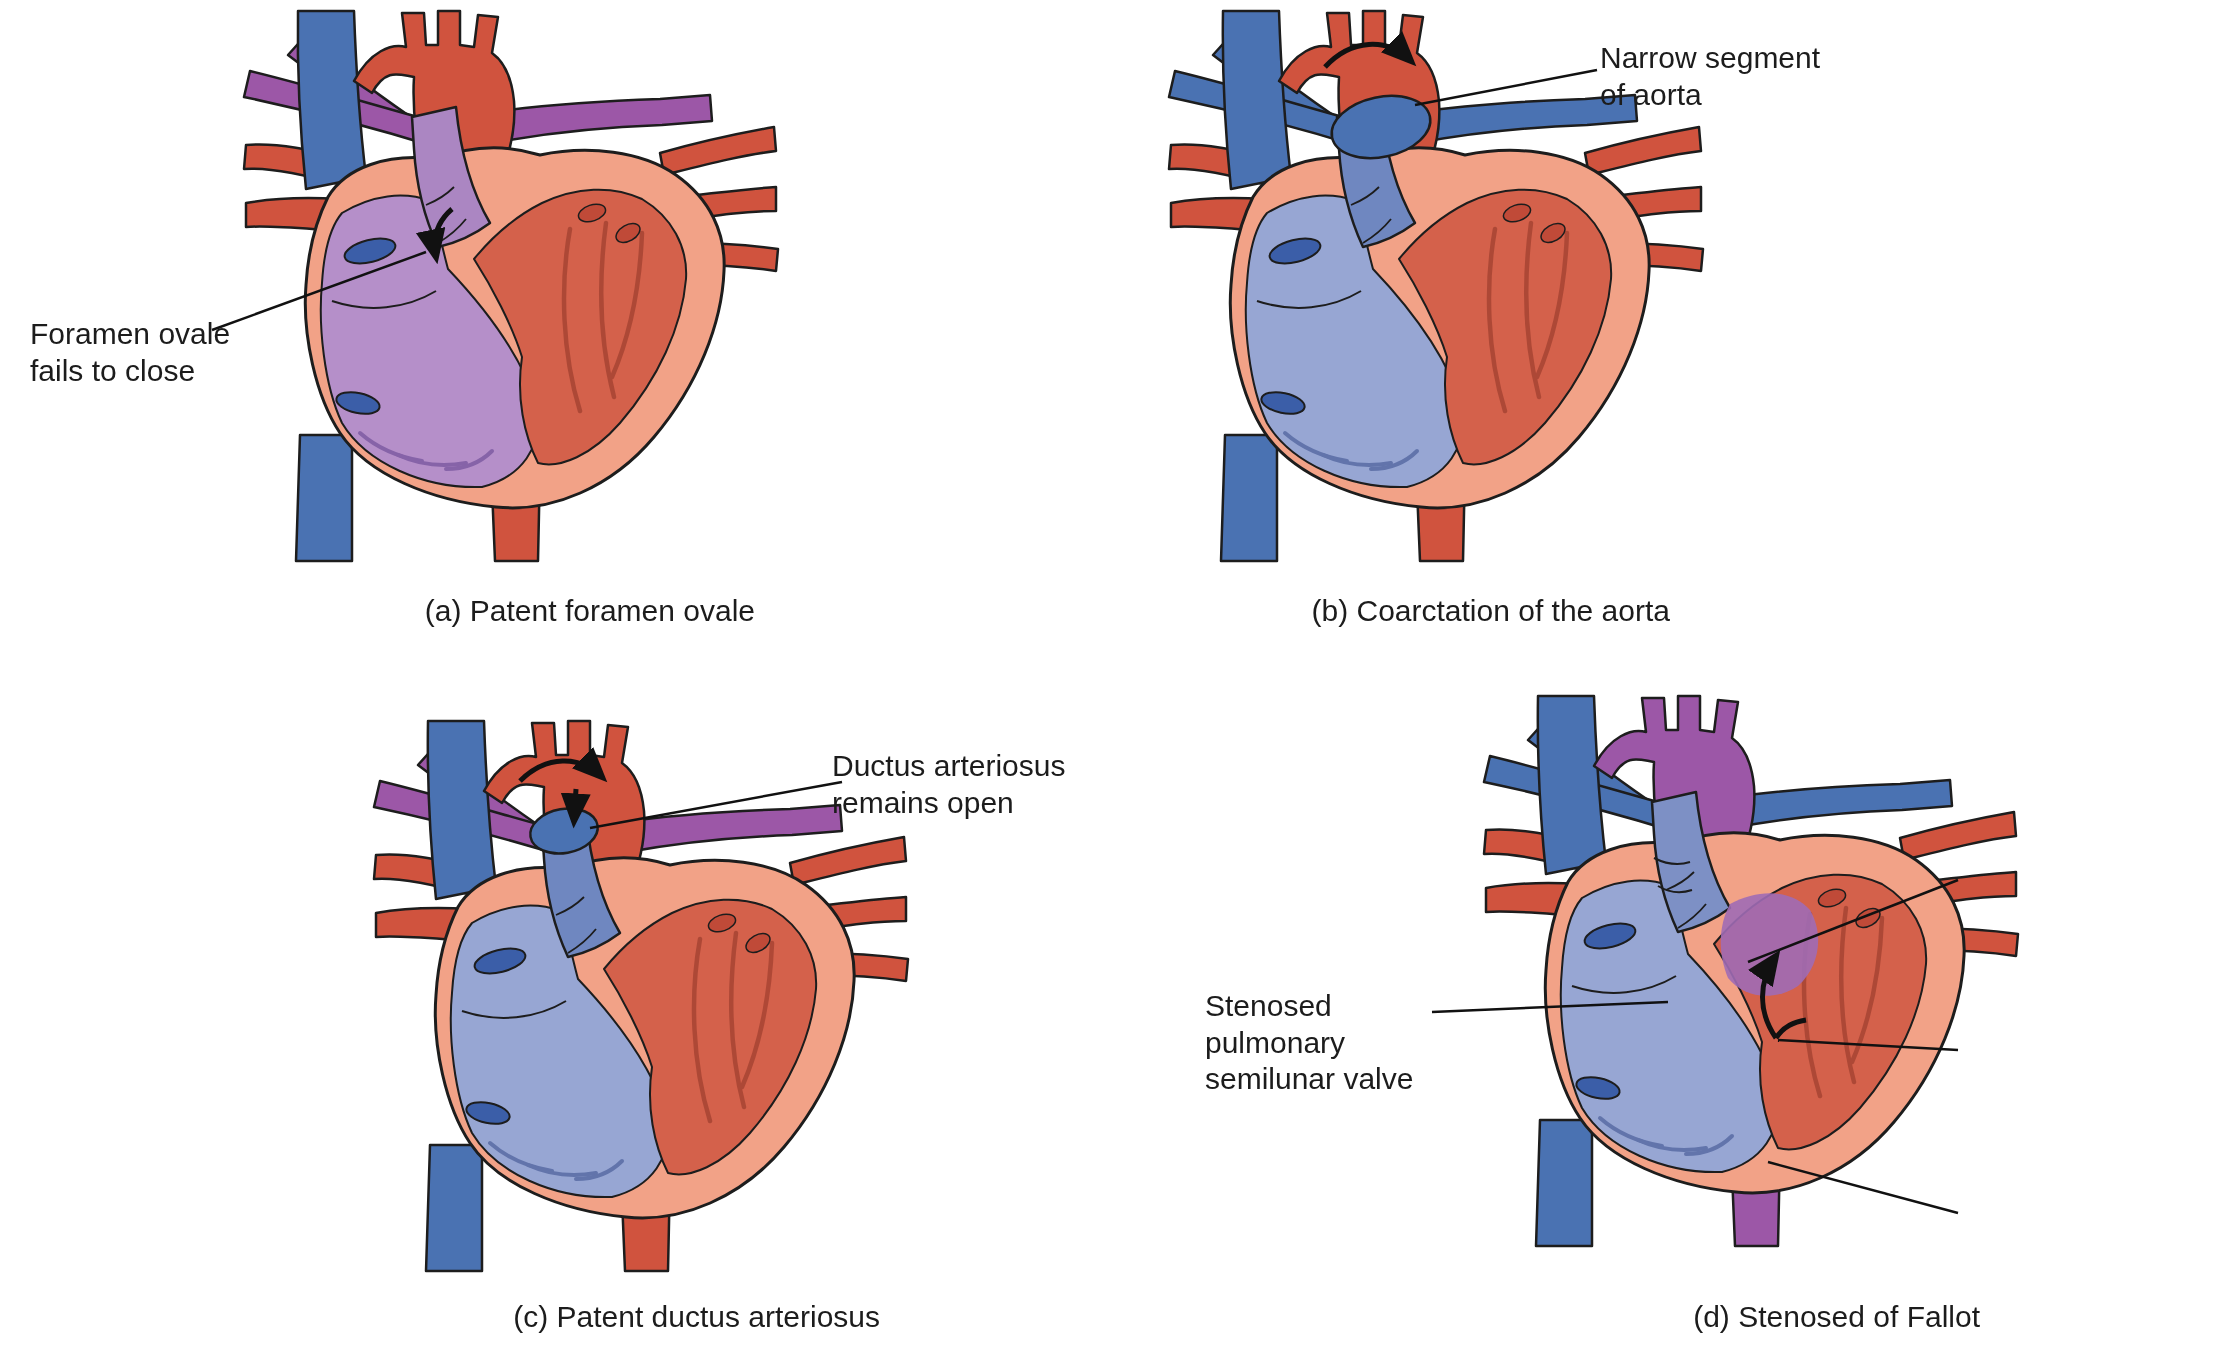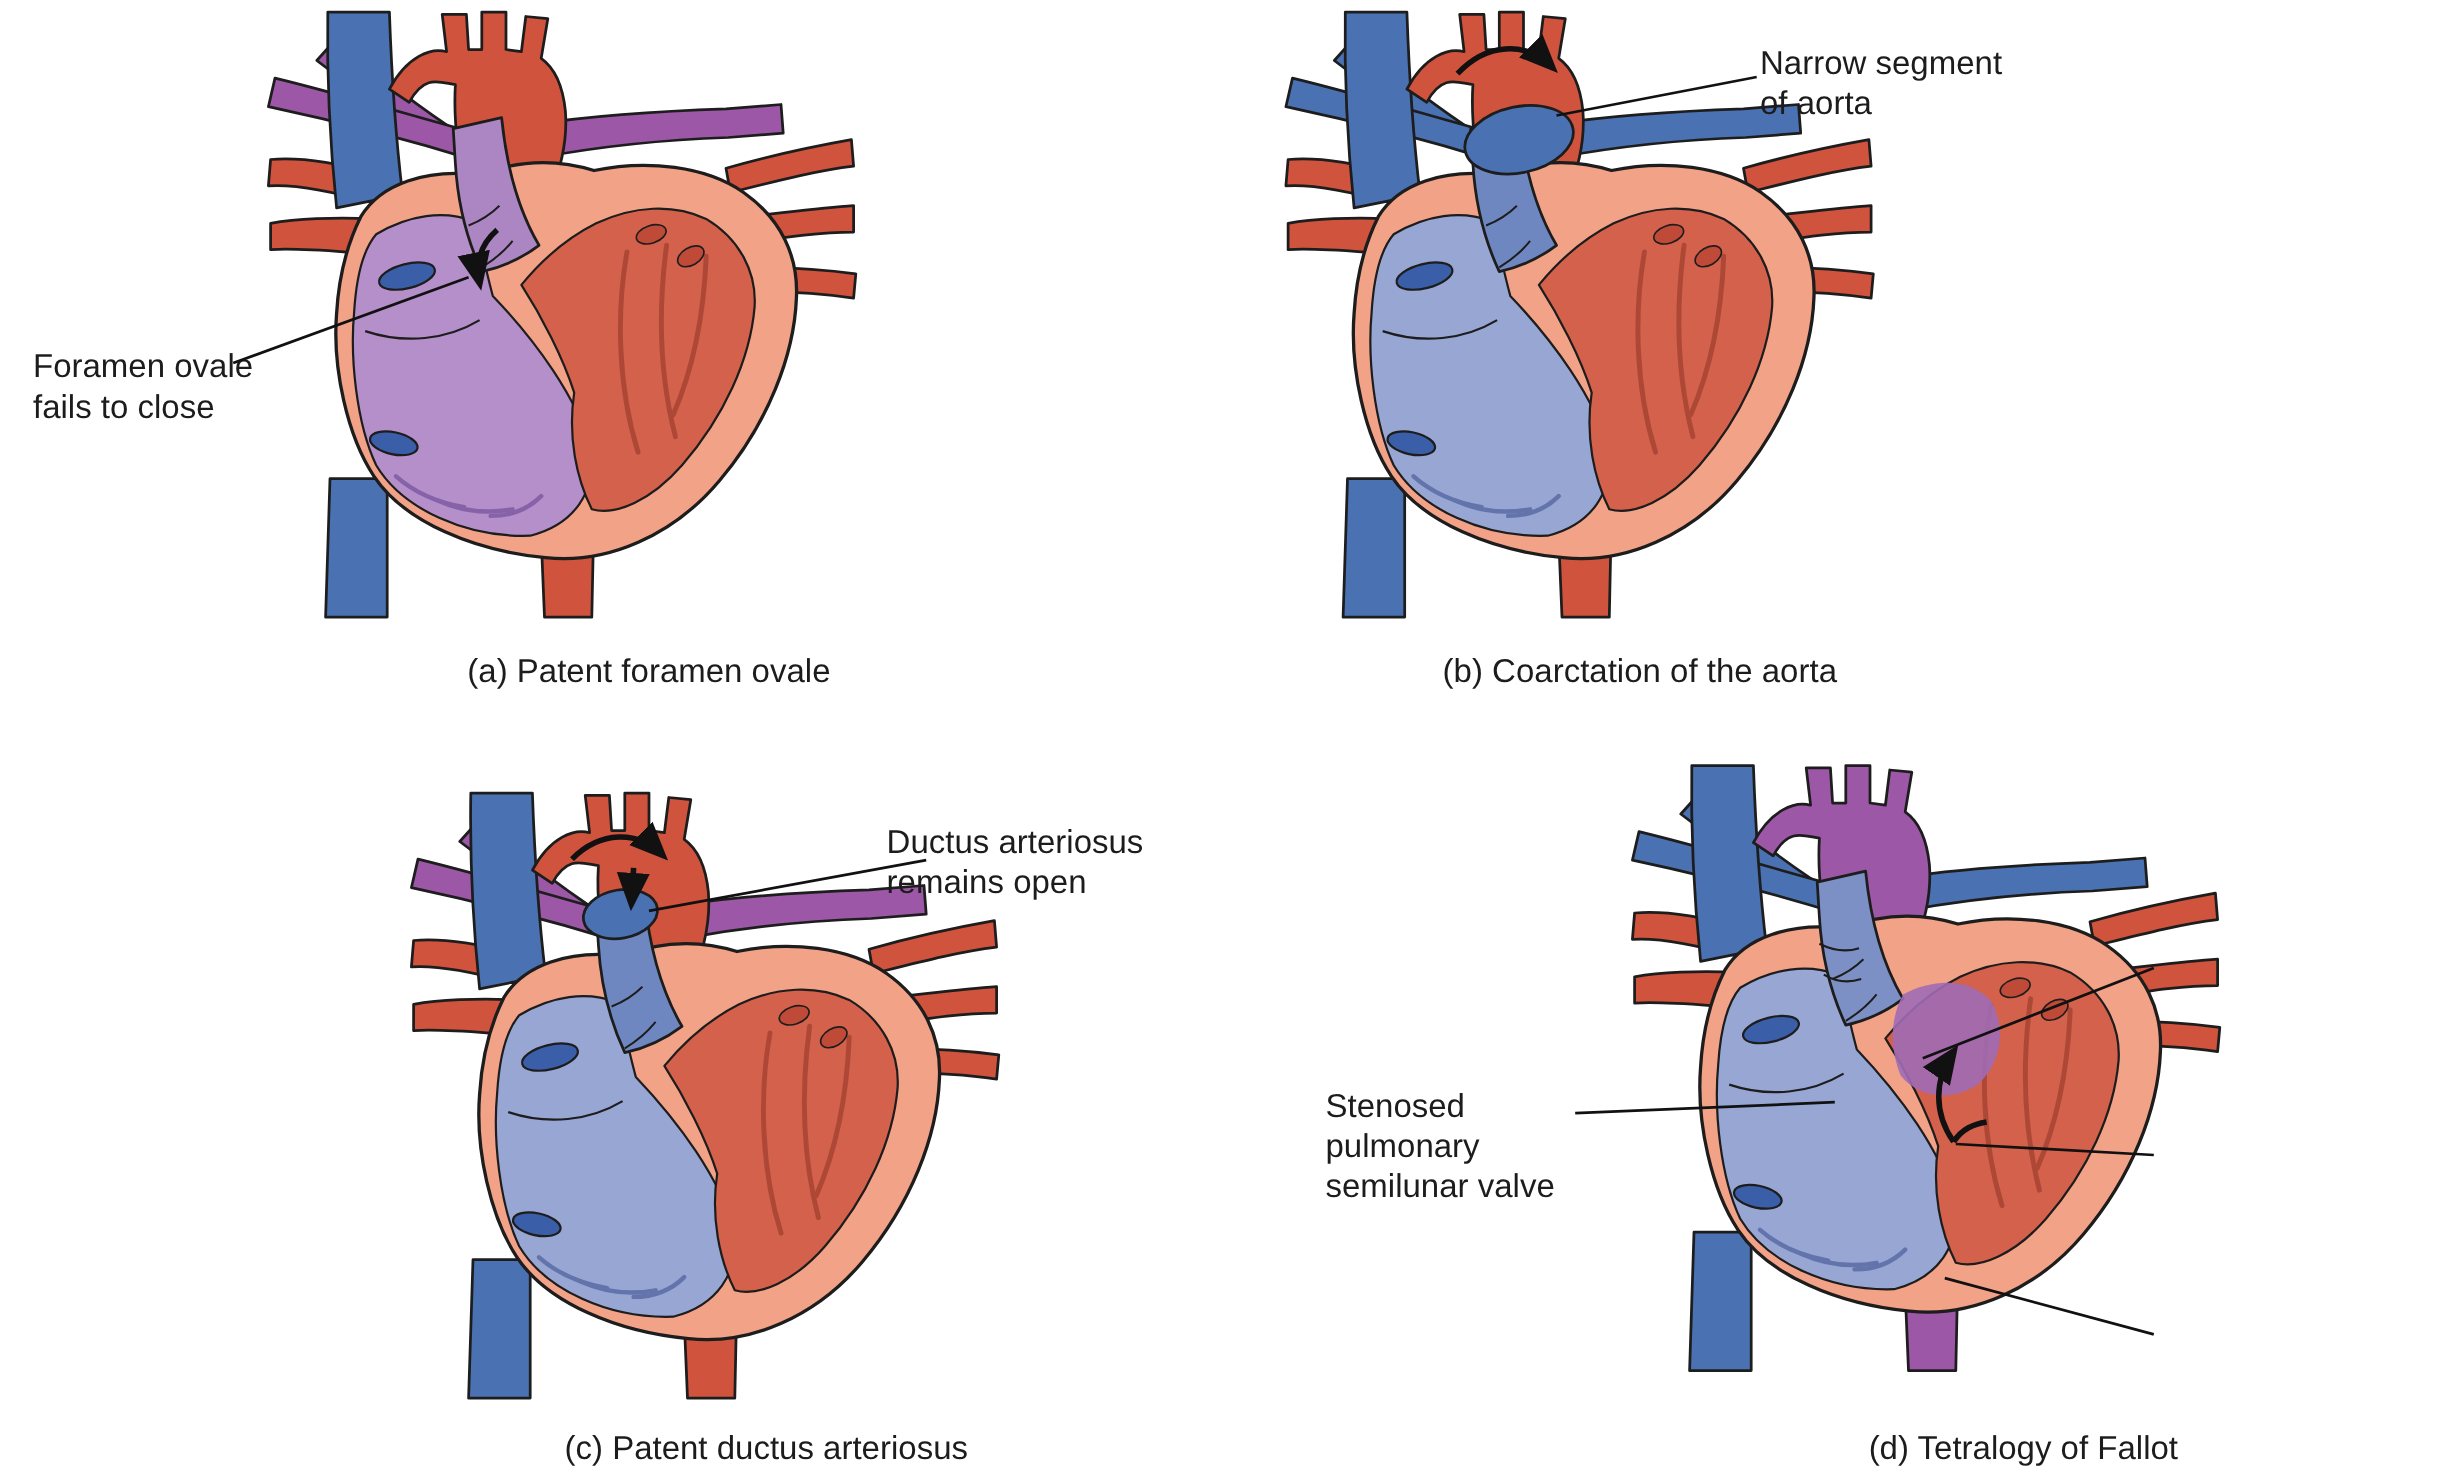--- a/index.html
+++ b/index.html
@@ -106,35 +106,35 @@
   <div class="label" style="left:1600px;top:40px">Narrow segment
 of aorta</div>
   <div class="caption" style="left:1130px;top:594px">(b) Coarctation of the aorta</div>
 
   <svg class="heart heart-c" style="left:370px;top:715px" viewBox="0 0 540 560">
     <use href="#heart-base"></use>
     <ellipse cx="194" cy="116" rx="34" ry="22" transform="rotate(-10 194 116)" fill="#4a72b2" stroke="#1d1d1d" stroke-width="2.5"></ellipse>
     <path d="M 150 66 C 176 40 210 40 232 62" fill="none" stroke="#111" stroke-width="5" marker-end="url(#ah)"></path>
     <path d="M 206 74 L 204 106" fill="none" stroke="#111" stroke-width="5" marker-end="url(#ah)"></path>
   </svg>
-  <div class="label" style="left:806px;top:748px">Ductus arteriosus
+  <div class="label" style="left:832px;top:748px">Ductus arteriosus
 remains open</div>
   <div class="caption" style="left:340px;top:1300px">(c) Patent ductus arteriosus</div>
 
   <svg class="heart heart-d" style="left:1480px;top:690px" viewBox="0 0 540 560">
     <use href="#heart-base"></use>
     <path d="M 250 214 C 280 198 312 200 330 220 C 344 244 340 276 318 296 C 294 312 264 308 248 288 C 238 264 238 236 250 214 Z" fill="#a06cb5" opacity="0.9"></path>
     <path d="M 296 348 C 278 322 278 292 296 266" fill="none" stroke="#111" stroke-width="5" marker-end="url(#ah)"></path>
     <path d="M 296 348 C 304 336 314 332 326 330" fill="none" stroke="#111" stroke-width="5"></path>
     <path d="M 178 196 C 188 202 200 204 212 200 M 174 168 C 186 174 198 176 210 172" fill="none" stroke="#1d1d1d" stroke-width="2"></path>
   </svg>
   <div class="label" style="left:1205px;top:988px">Stenosed
 pulmonary
 semilunar valve</div>
-  <div class="caption" style="left:1440px;top:1300px">(d) Tetralogy of Fallot</div>
+  <div class="caption" style="left:1440px;top:1300px">(d) Stenosed of Fallot</div>
 
   <svg id="pointer-lines" width="2221" height="1346" viewBox="0 0 2221 1346">
     <g stroke="#111" stroke-width="2.5">
       <line x1="212" y1="330" x2="426" y2="252"></line>
       <line x1="1597" y1="70" x2="1415" y2="105"></line>
       <line x1="842" y1="782" x2="590" y2="828"></line>
       <line x1="1432" y1="1012" x2="1668" y2="1002"></line>
       <line x1="1958" y1="880" x2="1748" y2="962"></line>
       <line x1="1958" y1="1050" x2="1778" y2="1040"></line>
       <line x1="1958" y1="1213" x2="1768" y2="1162"></line>

